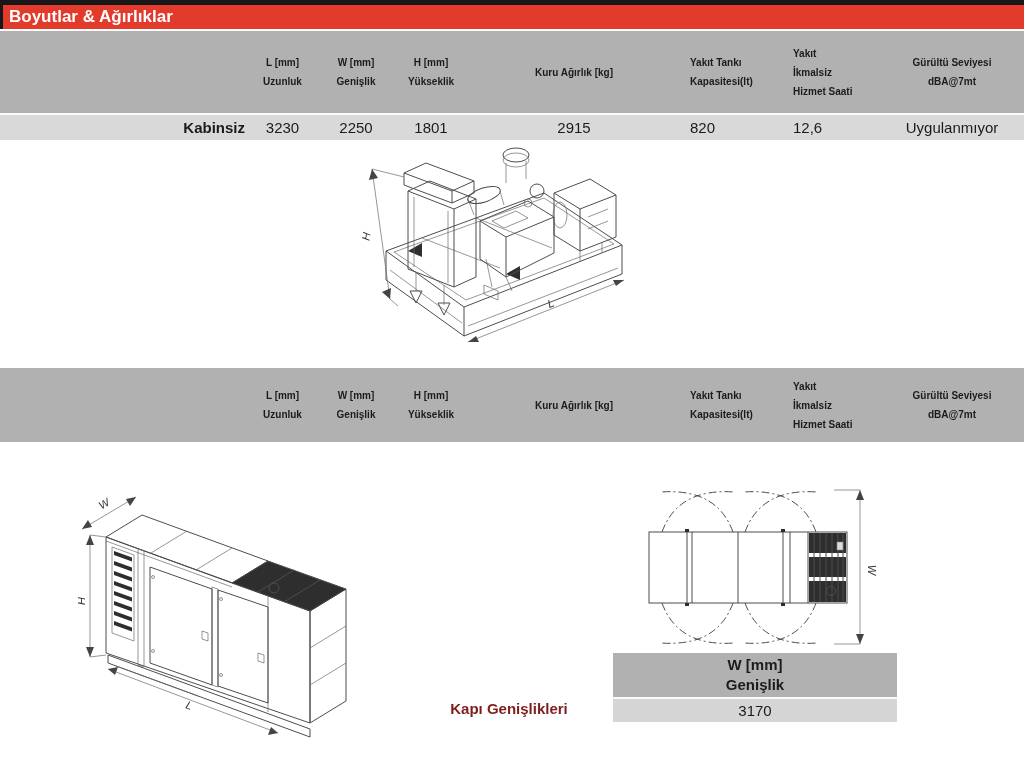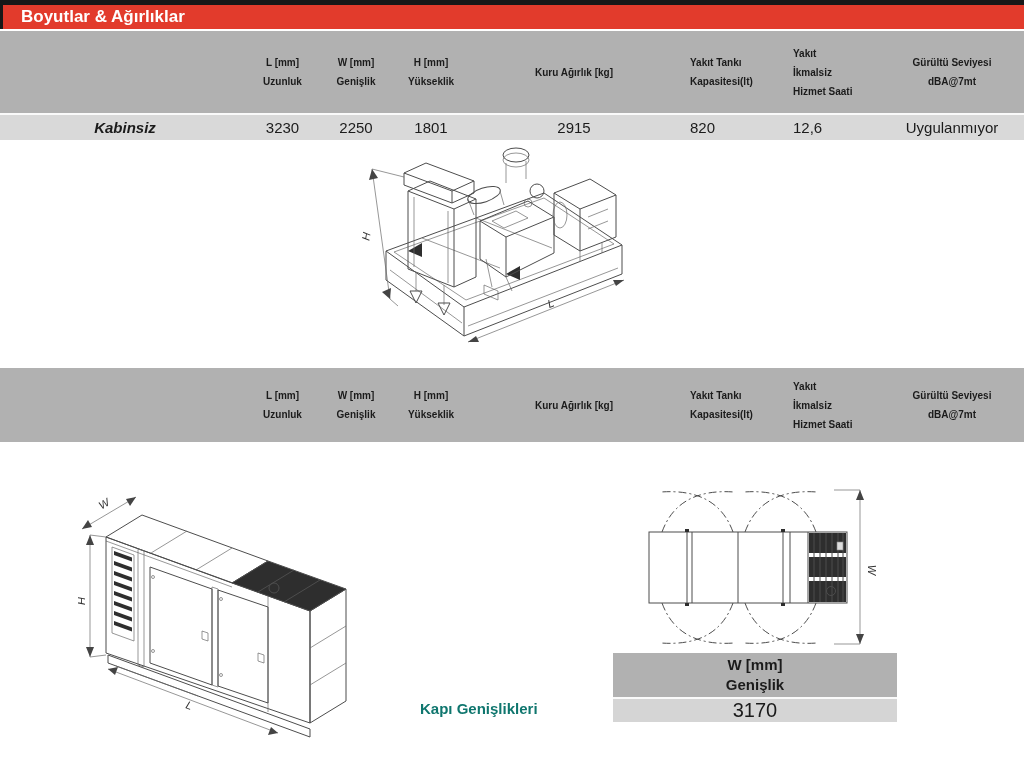--- a/index.html
+++ b/index.html
@@ -3,47 +3,47 @@
 <meta charset="utf-8">
 <style>
   html,body{margin:0;padding:0;background:#fff;}
   #page{position:relative;width:1024px;height:767px;background:#ffffff;overflow:hidden;
         font-family:"Liberation Sans",sans-serif;color:#1b1b1b;}
 
   
   .black-strip{position:absolute;left:0;top:0;width:1024px;height:5px;background:#181818;}
   .title-bar{position:absolute;left:0;top:5px;width:1024px;height:24px;background:#e23b2c;
              border-left:3px solid #181818;box-sizing:border-box;}
-  .title-bar span{display:block;font-size:17px;font-weight:bold;color:#ffffff;line-height:24px;padding-left:18px;}
+  .title-bar span{display:block;font-size:17px;font-weight:bold;color:#ffffff;line-height:24px;padding-left:6px;}
 
   
   table.spec{position:absolute;left:0;width:1024px;border-collapse:collapse;table-layout:fixed;}
   #table1{top:31px;}
   #table2{top:368px;}
   table.spec th{background:#b1b1b1;font-size:10px;font-weight:bold;color:#1b1b1b;
                 white-space:pre-line;line-height:19px;vertical-align:middle;padding:0;}
   #table1 th{height:82px;}
   #table2 th{height:74px;}
   table.spec td{background:#d9d9d9;font-size:15px;height:25px;vertical-align:middle;
                 border-top:2px solid #fafafa;padding:0;}
   .c-center{text-align:center;}
   .c-left{text-align:left;padding-left:12px !important;}
   .c-left2{text-align:left;padding-left:8px !important;}
   .c-right0{text-align:center;padding-right:0 !important;}
   .c-right8{text-align:right;padding-right:8px !important;}
-  td.row-label{font-weight:bold;text-align:center;padding-left:5px !important;font-style:italic;}
+  td.row-label{font-weight:bold;text-align:right;padding-left:5px !important;}
 
   
   #doorTable{position:absolute;left:613px;top:653px;width:284px;border-collapse:collapse;table-layout:fixed;}
   #doorTable th{background:#b1b1b1;font-size:15px;font-weight:bold;height:44px;line-height:20px;
                 white-space:pre-line;text-align:center;vertical-align:middle;padding:0;}
-  #doorTable td{background:#d5d5d5;font-size:20px;height:23px;text-align:center;vertical-align:middle;
+  #doorTable td{background:#d5d5d5;font-size:15px;height:23px;text-align:center;vertical-align:middle;
                 border-top:2px solid #fafafa;padding:0;}
-  .door-caption{position:absolute;left:420px;top:700px;width:178px;text-align:left;
-                font-size:15px;font-weight:bold;color:#0f766e;}
+  .door-caption{position:absolute;left:420px;top:700px;width:178px;text-align:center;
+                font-size:15px;font-weight:bold;color:#7f1d1d;}
 
   
   .tech{position:absolute;}
   .tech path,.tech line,.tech ellipse,.tech circle,.tech polygon.ln{stroke:#4d4d4d;stroke-width:1;fill:none;}
   .tech .fillDark{fill:#2e2e2e;stroke:none;}
   .tech .arrow{fill:#444;stroke:none;}
   .tech .thin{stroke-width:0.7;stroke:#6a6a6a;}
   .tech text{font-family:"Liberation Sans",sans-serif;font-style:italic;font-size:11px;fill:#333;
              stroke:none;text-anchor:middle;}
   .dash{stroke-dasharray:8 3 2 3;stroke:#6f6f6f;stroke-width:0.9;}

